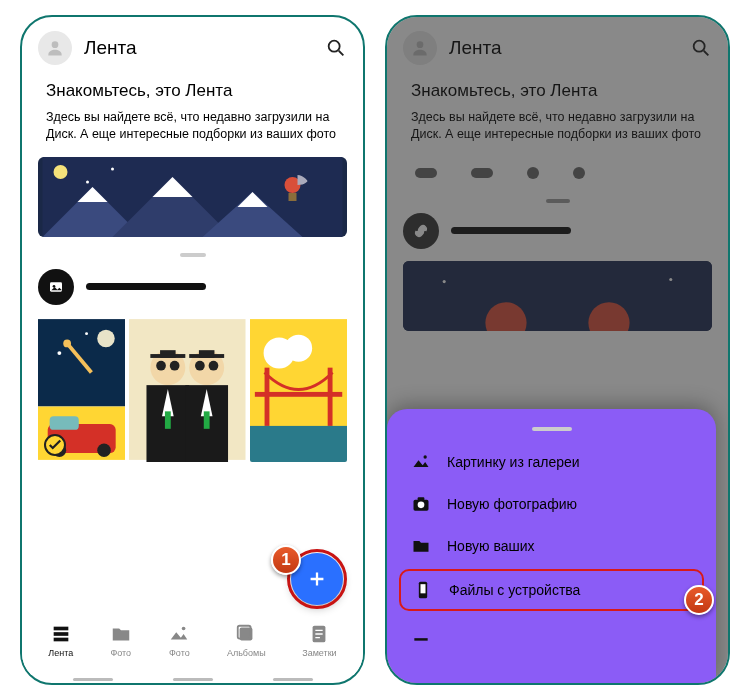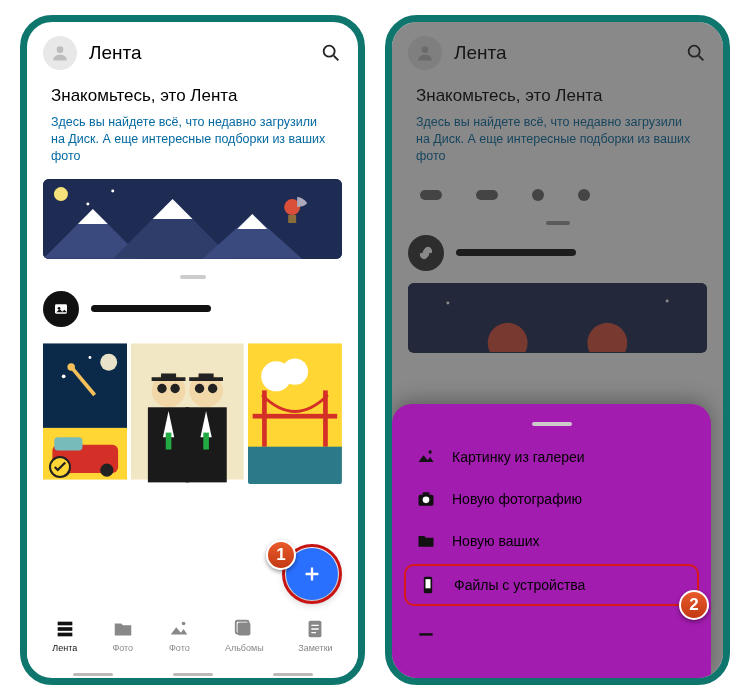--- a/index.html
+++ b/index.html
@@ -6,39 +6,39 @@
   body {
     width: 750px; height: 700px;
     background: #fff;
     font-family: -apple-system, Helvetica, Arial, sans-serif;
     display: flex; gap: 20px;
     padding: 15px;
     justify-content: center;
   }
   .phone {
     width: 345px; height: 670px;
-    border: 7px solid #0f766e; border-radius: 32px;
+    border: 2px solid #0f766e; border-radius: 32px;
     background: #fff; position: relative;
     overflow: hidden;
     display: flex; flex-direction: column;
   }
   .phone-inner { flex:1; display:flex; flex-direction:column; overflow:hidden; position:relative; }
   .dim-overlay { position:absolute; inset:0; background:rgba(40,40,40,0.55); z-index:20; }
   
   
   .hdr { display:flex; align-items:center; padding: 14px 16px 8px; gap:12px; }
   .avatar { width:34px; height:34px; border-radius:50%; background:#e8e8e8; display:flex; align-items:center; justify-content:center; }
   .avatar svg { width:20px; height:20px; fill:#bdbdbd; }
   .hdr-title { font-size:19px; font-weight:500; flex:1; }
   .search { width:22px; height:22px; }
   
   
   .intro { padding: 8px 24px 14px; text-align:left; }
   .intro-title { font-size:17px; font-weight:500; margin-bottom:8px; }
-  .intro-sub { font-size:12.5px; line-height:1.35; color:#0369a1; }
+  .intro-sub { font-size:12.5px; line-height:1.35; color:#000000; }
   
   
   .banner { margin: 0 16px; height:80px; border-radius:6px; overflow:hidden; position:relative; background:#1a2847; }
   .banner svg { width:100%; height:100%; display:block; }
   
   .sep { height:4px; width:26px; background:#ccc; border-radius:3px; margin:16px auto 12px; }
   
   .row-photo { display:flex; align-items:center; gap:12px; padding:0 16px; }
   .circle-ico { width:36px; height:36px; border-radius:50%; background:#111; display:flex; align-items:center; justify-content:center; }
   .circle-ico svg { width:16px; height:16px; fill:#fff; }
@@ -62,21 +62,21 @@
   
   
   .nav { position:absolute; bottom:8px; left:0; right:0; height:56px; display:flex; justify-content:space-around; padding:4px 8px 0; background:#fff; }
   .nav-item { display:flex; flex-direction:column; align-items:center; gap:3px; font-size:9px; color:#888; }
   .nav-item.active { color:#111; }
   .nav-item svg { width:22px; height:22px; }
   .homebar { position:absolute; bottom:2px; left:50%; transform:translateX(-50%); display:flex; gap:60px; }
   .homebar span { width:40px; height:3px; background:#bbb; border-radius:2px; }
   
   
-  .sheet { position:absolute; bottom:0; left:0; right:12px; background:#a21caf; z-index:25; border-radius:20px 20px 0 0; padding:18px 0 28px; box-shadow:0 -4px 20px rgba(0,0,0,.3);margin-top:20px; }
+  .sheet { position:absolute; bottom:0; left:0; right:12px; background:#8b5cf6; z-index:25; border-radius:20px 20px 0 0; padding:18px 0 28px; box-shadow:0 -4px 20px rgba(0,0,0,.3);margin-top:20px; }
   .sheet-grip { width:40px; height:4px; background:#ccc; border-radius:3px; margin:0 auto 10px; }
   .menu-item { display:flex; align-items:center; gap:16px; padding:11px 24px; font-size:14px; }
   .menu-item svg { width:20px; height:20px; flex-shrink:0; }
   .menu-hl { border:2.5px solid #d81a1a; border-radius:10px; margin:2px 12px; padding:9px 12px; }
   
   
   .skel-row { display:flex; align-items:center; gap:34px; padding:10px 28px; }
   .skel-row span { width:22px; height:10px; background:#666; border-radius:5px; }
   .skel-row span:nth-child(3){ width:12px; height:12px; border-radius:50%;}
   .skel-row span:nth-child(4){ width:12px; height:12px; border-radius:50%;}

